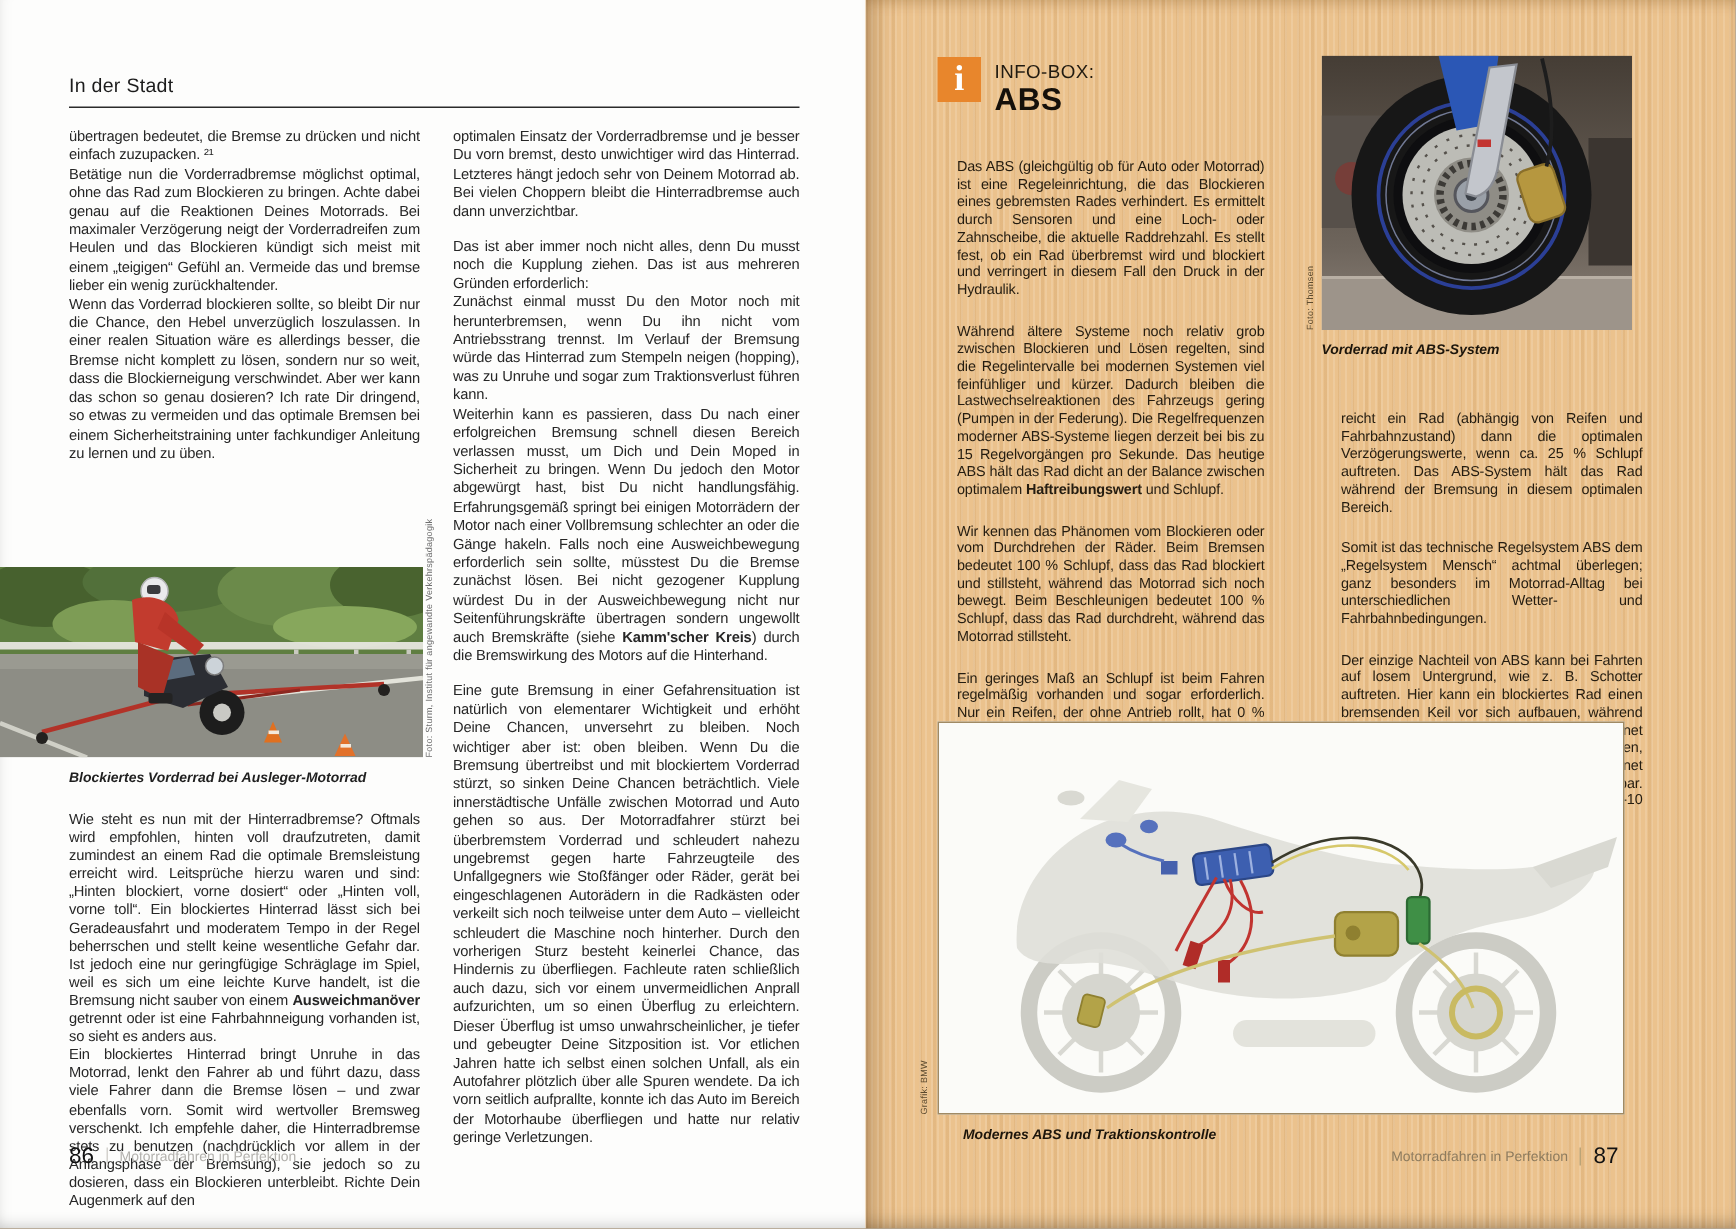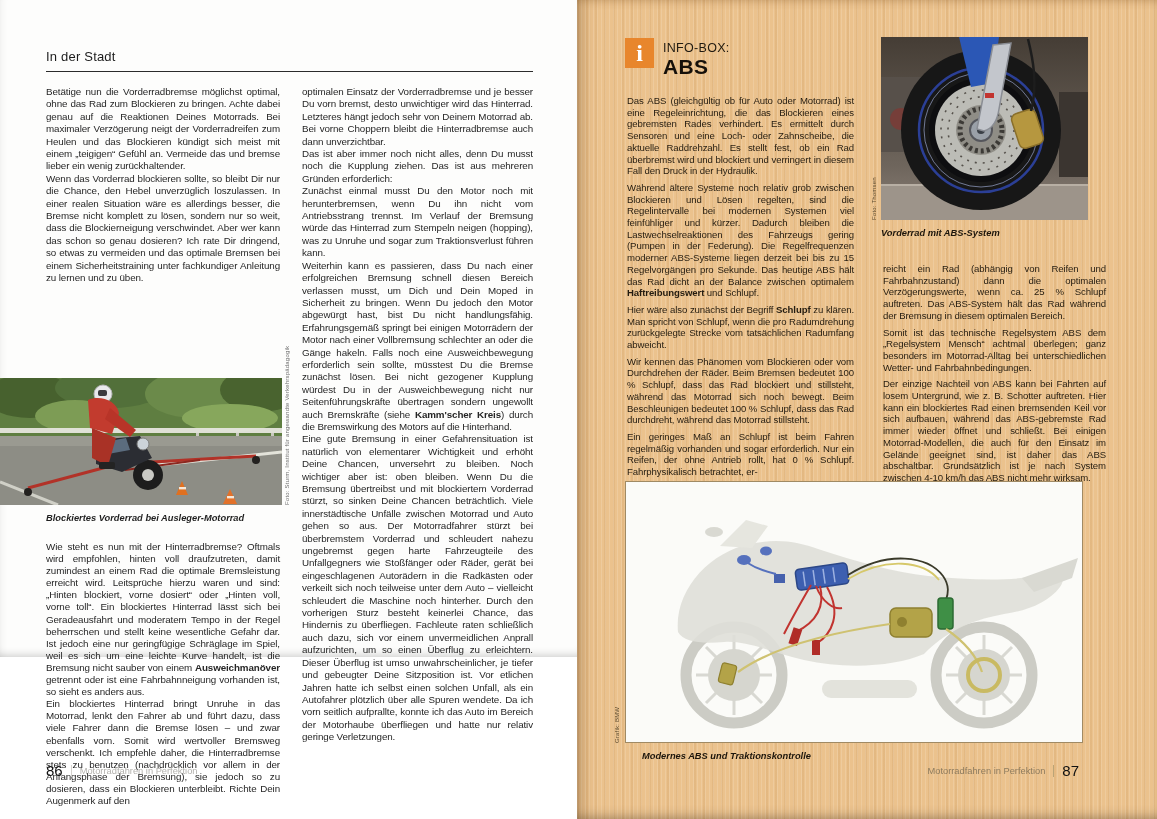--- a/index.html
+++ b/index.html
@@ -1,27 +1,27 @@
 <!DOCTYPE html>
 <html lang="de"><head>
 <meta charset="utf-8">
 <style>
   html,body{margin:0;padding:0;}
   body{font-family:"Liberation Sans",sans-serif;background:#555;}
   #spread{position:relative;width:1157px;height:819px;overflow:hidden;background:#fff;}
 
   
-  .page-left{position:absolute;left:0;top:0;width:577px;height:657px;background:#fdfdfc;
+  .page-left{position:absolute;left:0;top:0;width:577px;height:819px;background:#fdfdfc;
     box-shadow:inset 0 -9px 10px -8px rgba(0,0,0,0.22), inset 8px 0 10px -9px rgba(0,0,0,0.10);}
   .lp-header{position:absolute;left:46px;top:49px;font-size:13px;color:#1c1c1c;letter-spacing:.2px;}
   .lp-rule{position:absolute;left:46px;top:71px;width:487px;height:1px;background:#2b2b2b;}
   .col{position:absolute;text-align:justify;color:#262626;}
   .lp-col{font-size:9.8px;line-height:12.4px;letter-spacing:-0.1px;}
   .lp-col p{margin:0;}
-  p.gap{margin-top:0;}
+  p.gap{margin-top:11px;}
   b.inline{font-weight:bold;}
   .lp-col1-top{left:46px;top:86px;width:234px;}
   .lp-col2{left:302px;top:86px;width:231px;}
   .lp-col1-bottom{left:46px;top:541px;width:234px;line-height:12.1px;}
 
   .photo-left{position:absolute;left:0;top:378px;width:282px;height:127px;overflow:hidden;}
   .v-credit{position:absolute;writing-mode:vertical-rl;transform:rotate(180deg);
     font-size:6px;color:#6f6f6f;letter-spacing:.2px;white-space:nowrap;}
   .credit-left{left:284px;top:378px;height:127px;text-align:left;}
   .caption{position:absolute;font-size:9.3px;font-weight:bold;font-style:italic;color:#1f1f1f;}
@@ -44,21 +44,21 @@
       #ebc28d;
     box-shadow:inset 12px 0 16px -9px rgba(80,45,10,0.38),
                inset 0 7px 9px -6px rgba(120,70,20,0.25),
                inset 0 -10px 12px -8px rgba(0,0,0,0.28);}
   .infobox-icon{position:absolute;left:48px;top:38px;width:29px;height:30px;background:#e8862c;
     display:flex;align-items:center;justify-content:center;
     font-family:"Liberation Serif",serif;font-weight:bold;font-size:24px;color:#fff;line-height:1;}
   .infobox-label{position:absolute;left:86px;top:41px;font-size:12.5px;color:#201a10;letter-spacing:.3px;}
   .infobox-title{position:absolute;left:86px;top:55px;font-size:21px;font-weight:bold;color:#15100a;letter-spacing:.3px;}
   .rp-col{font-size:9.6px;line-height:11.7px;letter-spacing:-0.1px;color:#241c10;}
-  .rp-col p{margin:5px;}
+  .rp-col p{margin:16px;}
   .rp-col1{left:45px;top:90px;width:237px;}
   .rp-col2{left:301px;top:258px;width:233px;}
 
   .photo-wheel{position:absolute;left:304px;top:37px;width:207px;height:183px;overflow:hidden;}
   .credit-wheel{left:294px;top:37px;height:183px;color:#5c4a2e;}
   .caption-wheel{left:304px;top:228px;}
   .page-right .caption{color:#1c150b;}
 
   .diagram-box{position:absolute;left:48px;top:481px;width:458px;height:262px;background:#fbfbf8;
     border:1px solid #a08a64;box-sizing:border-box;overflow:hidden;}
@@ -68,20 +68,21 @@
 </head>
 <body>
 
 <div id="spread">
 
   <div class="page-left">
     <div class="lp-header">In der Stadt</div>
     <div class="lp-rule"></div>
 
     <div class="col lp-col lp-col1-top">
+      <p>übertragen bedeutet, die Bremse zu drücken und nicht einfach zuzupacken. ²¹</p>
       <p>Betätige nun die Vorderradbremse möglichst optimal, ohne das Rad zum Blockieren zu bringen. Achte dabei genau auf die Reaktionen Deines Motorrads. Bei maximaler Verzögerung neigt der Vorderradreifen zum Heulen und das Blockieren kündigt sich meist mit einem „teigigen“ Gefühl an. Vermeide das und bremse lieber ein wenig zurückhaltender.</p>
       <p>Wenn das Vorderrad blockieren sollte, so bleibt Dir nur die Chance, den Hebel unverzüglich loszulassen. In einer realen Situation wäre es allerdings besser, die Bremse nicht komplett zu lösen, sondern nur so weit, dass die Blockierneigung verschwindet. Aber wer kann das schon so genau dosieren? Ich rate Dir dringend, so etwas zu vermeiden und das optimale Bremsen bei einem Sicherheitstraining unter fachkundiger Anleitung zu lernen und zu üben.</p>
     </div>
 
     <div class="photo-left">
       <svg width="282" height="127" viewBox="0 0 282 127">
         <rect x="0" y="0" width="282" height="62" fill="#5f7e41"></rect>
         <ellipse cx="30" cy="18" rx="45" ry="22" fill="#47612e"></ellipse>
         <ellipse cx="110" cy="10" rx="55" ry="20" fill="#52703a"></ellipse>
         <ellipse cx="195" cy="16" rx="50" ry="24" fill="#6b8a4a"></ellipse>
@@ -124,21 +125,21 @@
     </div>
     <div class="v-credit credit-left">Foto: Sturm, Institut für angewandte Verkehrspädagogik</div>
     <div class="caption caption-left">Blockiertes Vorderrad bei Ausleger-Motorrad</div>
 
     <div class="col lp-col lp-col1-bottom">
       <p><span>Wie steht es nun mit der Hinterradbremse? Oftmals wird empfohlen, hinten voll draufzutreten, damit zumindest an einem Rad die optimale Bremsleistung erreicht wird. Leitsprüche hierzu waren und sind: „Hinten blockiert, vorne dosiert“ oder „Hinten voll, vorne toll“. Ein blockiertes Hinterrad lässt sich bei Geradeausfahrt und moderatem Tempo in der Regel beherrschen und stellt keine wesentliche Gefahr dar. Ist jedoch eine nur geringfügige Schräglage im Spiel, weil es sich um eine leichte Kurve handelt, ist die Bremsung nicht sauber von einem </span><b class="inline">Ausweichmanöver</b><span> getrennt oder ist eine Fahrbahnneigung vorhanden ist, so sieht es anders aus.</span></p>
       <p>Ein blockiertes Hinterrad bringt Unruhe in das Motorrad, lenkt den Fahrer ab und führt dazu, dass viele Fahrer dann die Bremse lösen – und zwar ebenfalls vorn. Somit wird wertvoller Bremsweg verschenkt. Ich empfehle daher, die Hinterradbremse stets zu benutzen (nachdrücklich vor allem in der Anfangsphase der Bremsung), sie jedoch so zu dosieren, dass ein Blockieren unterbleibt. Richte Dein Augenmerk auf den</p>
     </div>
 
     <div class="col lp-col lp-col2">
-      <p>optimalen Einsatz der Vorderradbremse und je besser Du vorn bremst, desto unwichtiger wird das Hinterrad. Letzteres hängt jedoch sehr von Deinem Motorrad ab. Bei vorne Choppern bleibt die Hinterradbremse auch dann unverzichtbar.</p>
+      <p>optimalen Einsatz der Vorderradbremse und je besser Du vorn bremst, desto unwichtiger wird das Hinterrad. Letzteres hängt jedoch sehr von Deinem Motorrad ab. Bei vielen Choppern bleibt die Hinterradbremse auch dann unverzichtbar.</p>
       <p class="gap">Das ist aber immer noch nicht alles, denn Du musst noch die Kupplung ziehen. Das ist aus mehreren Gründen erforderlich:</p>
       <p>Zunächst einmal musst Du den Motor noch mit herunterbremsen, wenn Du ihn nicht vom Antriebsstrang trennst. Im Verlauf der Bremsung würde das Hinterrad zum Stempeln neigen (hopping), was zu Unruhe und sogar zum Traktionsverlust führen kann.</p>
       <p><span>Weiterhin kann es passieren, dass Du nach einer erfolgreichen Bremsung schnell diesen Bereich verlassen musst, um Dich und Dein Moped in Sicherheit zu bringen. Wenn Du jedoch den Motor abgewürgt hast, bist Du nicht handlungsfähig. Erfahrungsgemäß springt bei einigen Motorrädern der Motor nach einer Vollbremsung schlechter an oder die Gänge hakeln. Falls noch eine Ausweichbewegung erforderlich sein sollte, müsstest Du die Bremse zunächst lösen. Bei nicht gezogener Kupplung würdest Du in der Ausweichbewegung nicht nur Seitenführungskräfte übertragen sondern ungewollt auch Bremskräfte (siehe </span><b class="inline">Kamm'scher Kreis</b><span>) durch die Bremswirkung des Motors auf die Hinterhand.</span></p>
       <p class="gap">Eine gute Bremsung in einer Gefahrensituation ist natürlich von elementarer Wichtigkeit und erhöht Deine Chancen, unversehrt zu bleiben. Noch wichtiger aber ist: oben bleiben. Wenn Du die Bremsung übertreibst und mit blockiertem Vorderrad stürzt, so sinken Deine Chancen beträchtlich. Viele innerstädtische Unfälle zwischen Motorrad und Auto gehen so aus. Der Motorradfahrer stürzt bei überbremstem Vorderrad und schleudert nahezu ungebremst gegen harte Fahrzeugteile des Unfallgegners wie Stoßfänger oder Räder, gerät bei eingeschlagenen Autorädern in die Radkästen oder verkeilt sich noch teilweise unter dem Auto – vielleicht schleudert die Maschine noch hinterher. Durch den vorherigen Sturz besteht keinerlei Chance, das Hindernis zu überfliegen. Fachleute raten schließlich auch dazu, sich vor einem unvermeidlichen Anprall aufzurichten, um so einen Überflug zu erleichtern. Dieser Überflug ist umso unwahrscheinlicher, je tiefer und gebeugter Deine Sitzposition ist. Vor etlichen Jahren hatte ich selbst einen solchen Unfall, als ein Autofahrer plötzlich über alle Spuren wendete. Da ich vorn seitlich aufprallte, konnte ich das Auto im Bereich der Motorhaube überfliegen und hatte nur relativ geringe Verletzungen.</p>
 
     </div>
 
     <div class="footer footer-left">
       <span class="page-num">86</span>
       <span class="footer-div"></span>
@@ -147,21 +148,20 @@
   </div>
 
   <div class="page-right">
     <div class="infobox-icon">i</div>
     <div class="infobox-label">INFO-BOX:</div>
     <div class="infobox-title">ABS</div>
 
     <div class="col rp-col rp-col1">
       <p>Das ABS (gleichgültig ob für Auto oder Motorrad) ist eine Regeleinrichtung, die das Blockieren eines gebremsten Rades verhindert. Es ermittelt durch Sensoren und eine Loch- oder Zahnscheibe, die aktuelle Raddrehzahl. Es stellt fest, ob ein Rad überbremst wird und blockiert und verringert in diesem Fall den Druck in der Hydraulik.</p>
       <p class="gap"><span>Während ältere Systeme noch relativ grob zwischen Blockieren und Lösen regelten, sind die Regelintervalle bei modernen Systemen viel feinfühliger und kürzer. Dadurch bleiben die Lastwechselreaktionen des Fahrzeugs gering (Pumpen in der Federung). Die Regelfrequenzen moderner ABS-Systeme liegen derzeit bei bis zu 15 Regelvorgängen pro Sekunde. Das heutige ABS hält das Rad dicht an der Balance zwischen optimalem </span><b class="inline">Haftreibungswert</b><span> und Schlupf.</span></p>
-      <p class="gap"><span>Hier wäre also zunächst der Begriff </span><b class="inline">Schlupf</b><span> zu klären. Man spricht von Schlupf, wenn die pro Radumdrehung zurückgelegte Strecke vom tatsächlichen Radumfang abweicht.</span></p>
       <p>Wir kennen das Phänomen vom Blockieren oder vom Durchdrehen der Räder. Beim Bremsen bedeutet 100 % Schlupf, dass das Rad blockiert und stillsteht, während das Motorrad sich noch bewegt. Beim Beschleunigen bedeutet 100 % Schlupf, dass das Rad durchdreht, während das Motorrad stillsteht.</p>
       <p>Ein geringes Maß an Schlupf ist beim Fahren regelmäßig vorhanden und sogar erforderlich. Nur ein Reifen, der ohne Antrieb rollt, hat 0 % Schlupf. Fahrphysikalisch betrachtet, er-</p>
     </div>
 
     <div class="photo-wheel">
       <svg width="207" height="183" viewBox="0 0 207 183">
         <defs>
           <linearGradient id="wbg" x1="0" y1="0" x2="0" y2="1">
             <stop offset="0" stop-color="#453d35"></stop>
               <stop offset="0.7" stop-color="#6e655c"></stop>

